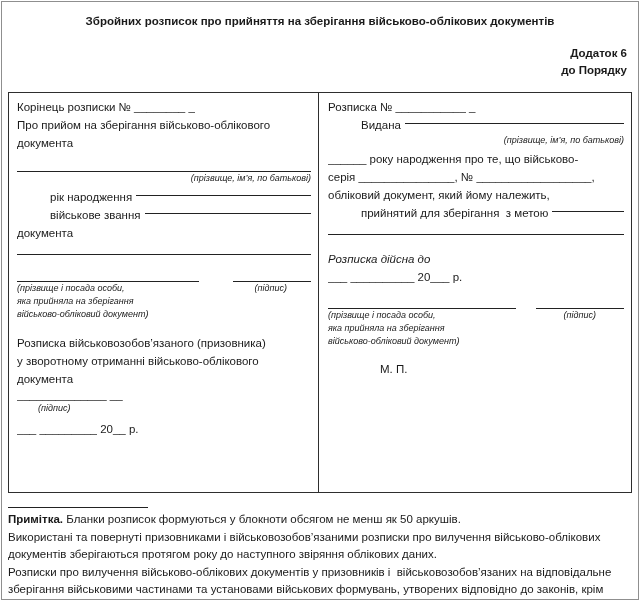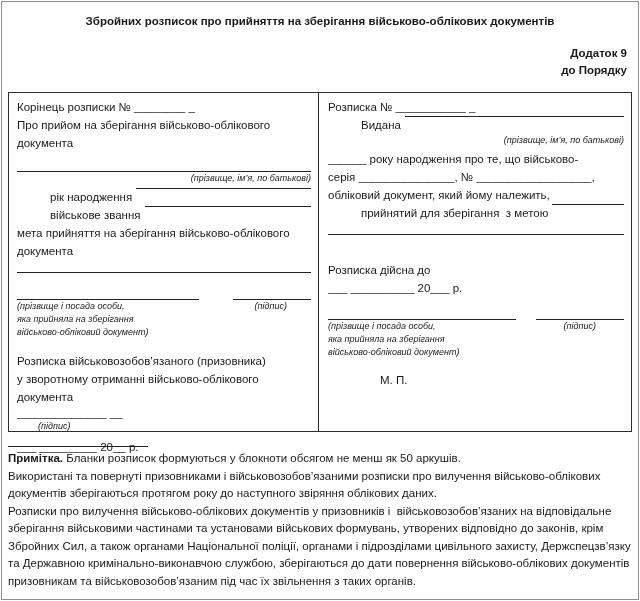--- a/index.html
+++ b/index.html
@@ -6,28 +6,28 @@
   body{
     width:640px;height:601px;position:relative;background:#ffffff;
     font-family:"Liberation Sans","DejaVu Sans",sans-serif;
     color:#1a1a1a;overflow:hidden;
     -webkit-font-smoothing:antialiased;
   }
   .page-border{position:absolute;left:1px;top:1px;right:1px;bottom:1px;border:1px solid #8f8f8f;pointer-events:none;}
   .title{margin:13px 20px 0 20px;text-align:center;font-weight:bold;font-size:11.5px;line-height:16px;}
   .annex{margin:16px 13px 0 0;text-align:right;font-weight:bold;font-size:11.5px;line-height:17px;}
   .form-table{
-    margin:13px 8px 0 8px;height:340px;box-sizing:border-box;
+    margin:13px 8px 0 8px;height:401px;box-sizing:border-box;
     border:1.5px solid #2e2e2e;display:flex;
   }
   .col{box-sizing:border-box;font-size:11.5px;line-height:18px;}
   .col-left{width:310px;border-right:1.5px solid #2e2e2e;padding:5px 7px 0 8px;}
   .col-right{flex:1;padding:5px 7px 0 9px;}
   .t{white-space:nowrap;overflow:hidden;}
-  .row{display:flex;align-items:flex-start;padding-left:33px;}
+  .row{display:flex;align-items:center;padding-left:33px;}
   .row .lbl{white-space:pre;}
   .fill{flex:1;border-bottom:1px solid #222;margin:0 0 3px 4px;}
   .hrline{border-bottom:1px solid #222;}
   .cap{font-size:9px;font-style:italic;line-height:13px;white-space:nowrap;}
   .cap-center{text-align:right;}
   .sigrow{display:flex;justify-content:space-between;align-items:flex-end;}
   .seg{border-bottom:1px solid #222;height:13px;display:inline-block;}
   .caprow{display:flex;justify-content:space-between;}
   .note{margin:5px 8px 0 8px;font-size:11.5px;line-height:17.5px;}
   .note-line{width:140px;border-bottom:1px solid #222;height:9px;margin-bottom:3px;}
@@ -35,41 +35,40 @@
   b{font-weight:bold;}
 </style>
 </head>
 <body>
 
 <div class="page-border"></div>
 
 <div class="title">Збройних розписок про прийняття на зберігання військово-облікових документів</div>
 
 <div class="annex">
-  <div>Додаток 9</div>
+  <div>Додаток 6</div>
   <div>до Порядку</div>
 </div>
 
 <div class="form-table">
 
   <div class="col col-left">
     <div class="t">Корінець розписки № ________ _</div>
     <div class="t">Про прийом на зберігання військово-облікового</div>
     <div class="t">документа</div>
     <div class="hrline" style="height:19px;"></div>
     <div class="cap cap-center">(прізвище, ім’я, по батькові)</div>
     <div class="row" style="margin-top:3px;">
       <span class="lbl">рік народження</span>
       <span class="fill"></span>
     </div>
     <div class="row">
       <span class="lbl">військове звання</span>
       <span class="fill"></span>
     </div>
-    <div class="t">мета прийняття на зберігання військово-облікового</div>
     <div class="t">документа</div>
     <div class="hrline" style="height:12px;"></div>
     <div class="sigrow" style="margin-top:13px;">
       <span class="seg" style="width:182px;"></span>
       <span class="seg" style="width:78px;"></span>
     </div>
     <div class="caprow">
       <span class="cap">(прізвище і посада особи,</span>
       <span class="cap" style="margin-right:24px;">(підпис)</span>
     </div>
@@ -91,21 +90,21 @@
     </div>
     <div class="cap cap-center" style="padding-left:30px;">(прізвище, ім’я, по батькові)</div>
     <div class="t" style="margin-top:3px;">______ року народження про те, що військово-</div>
     <div class="t">серія _______________, № __________________,</div>
     <div class="t">обліковий документ, який йому належить,</div>
     <div class="row">
       <span class="lbl">прийнятий для зберігання  з метою</span>
       <span class="fill"></span>
     </div>
     <div class="hrline" style="height:12px;"></div>
-    <div class="t" style="margin-top:26px;">Розписка дійсна до</div>
+    <div class="t" style="margin-top:15px;font-style:italic;">Розписка дійсна до</div>
     <div class="t">___ __________ 20___ р.</div>
     <div class="sigrow" style="margin-top:9px;">
       <span class="seg" style="width:188px;"></span>
       <span class="seg" style="width:88px;"></span>
     </div>
     <div class="caprow">
       <span class="cap">(прізвище і посада особи,</span>
       <span class="cap" style="margin-right:28px;">(підпис)</span>
     </div>
     <div class="cap">яка прийняла на зберігання</div>

